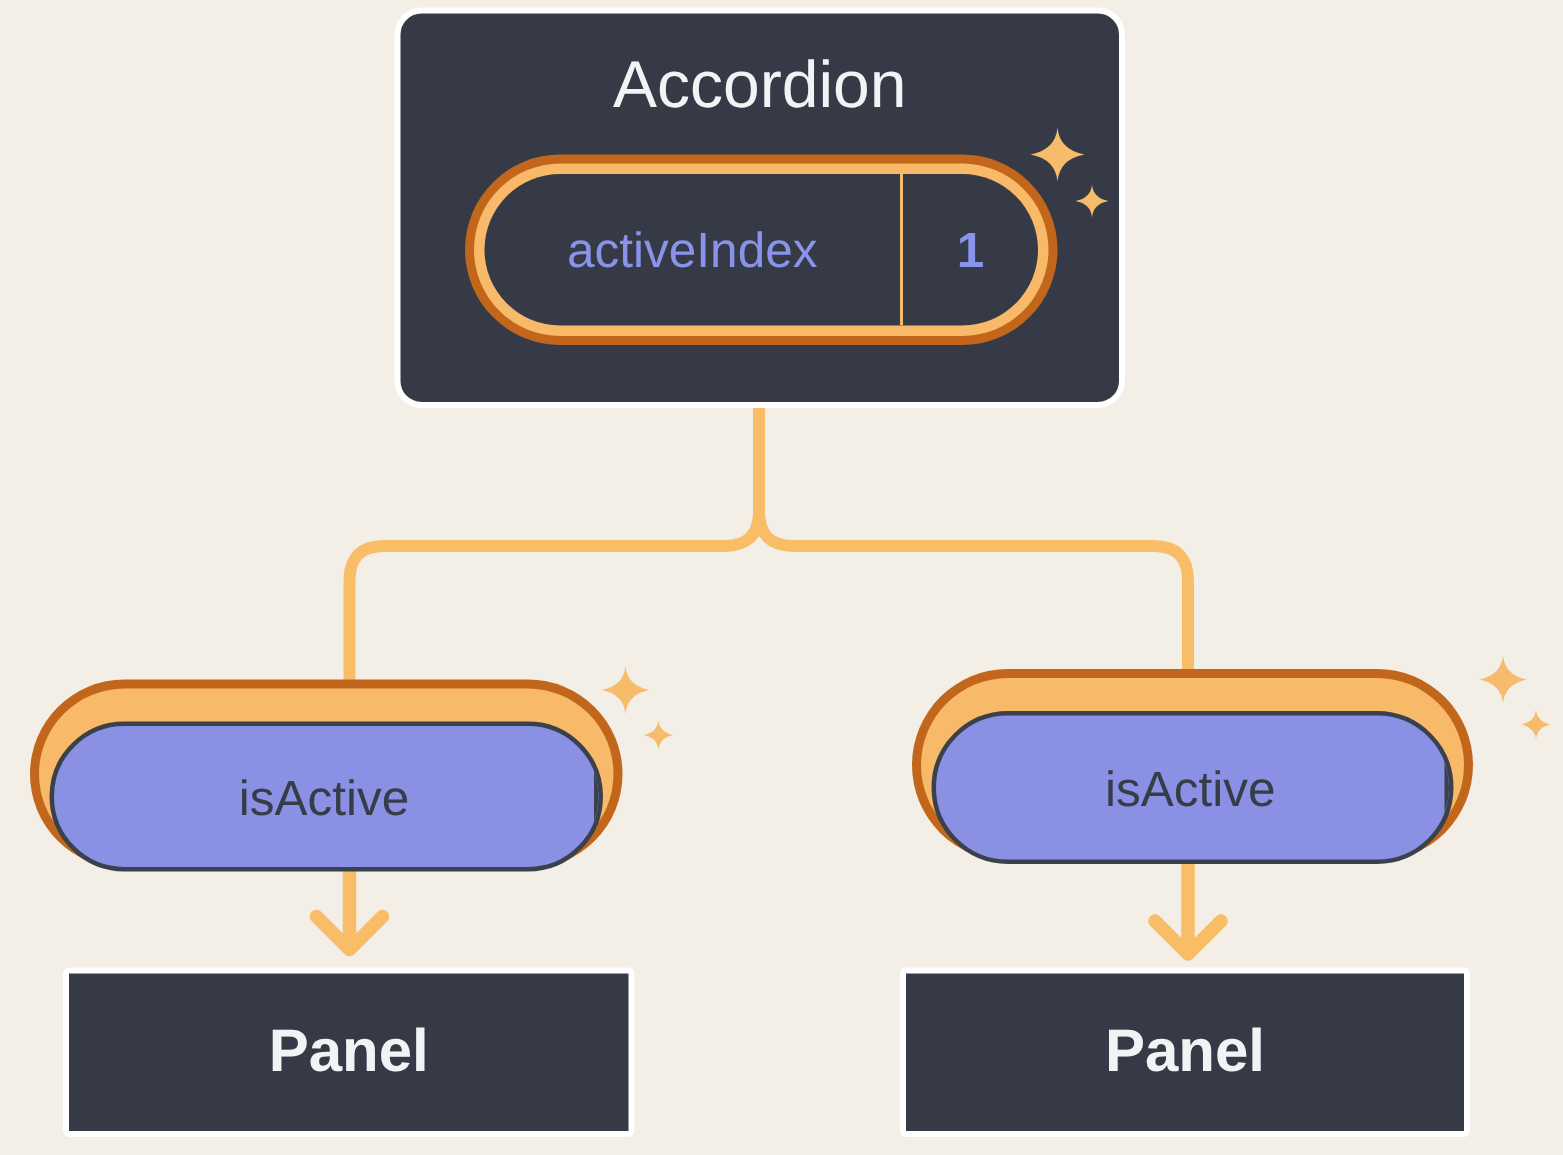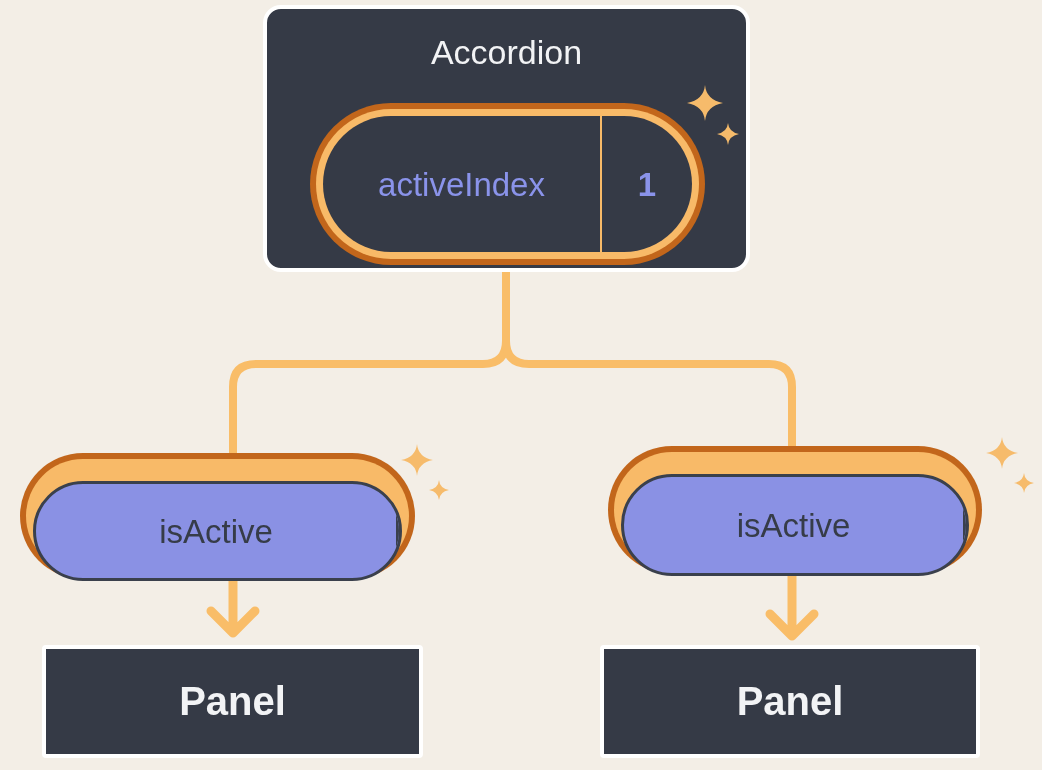--- a/index.html
+++ b/index.html
@@ -39,21 +39,21 @@
     position: absolute;
     z-index: 2;
     box-sizing: border-box;
     background: var(--card-bg, #353a46);
     border: 4px solid var(--card-border, #ffffff);
     border-radius: 18px;
   }
   .card-title {
     text-align: center;
     margin-top: 26px;
-    font-size: 34px;
+    font-size: 44px;
     line-height: 1;
     color: var(--text-light, #f2f3f5);
   }
   .panel-card {
     display: flex;
     align-items: center;
     justify-content: center;
     font-size: 40px;
     color: var(--text-light, #f2f3f5);
     border-radius: 4px;
@@ -107,21 +107,21 @@
     border: 3px solid var(--outline-dark, #3a404c);
     margin-top: 15px;
   }
   .pill.prop .pill-label,
   .pill.prop .pill-value { color: var(--text-dark, #363c48); }
   .pill.prop .pill-label { border-right: 3px solid var(--outline-dark, #3a404c); }
   .pill.prop-left .pill-value { width: 152px; }
   .pill.prop-right .pill-value { width: 137px; }
 
   
-  #state-pill { left: 310px; top: 103px; width: 395px; height: 162px; }
+  #state-pill { left: 310px; top: 103px; width: 395px; height: 127px; }
   #prop-pill-left { left: 20px; top: 453px; width: 395px; height: 126px; }
   #prop-pill-right { left: 608px; top: 446px; width: 374px; height: 128px; }
 
   
   #root-card { left: 263px; top: 5px; width: 487px; height: 267px; }
   #panel-left { left: 42px; top: 645px; width: 381px; height: 113px; }
   #panel-right { left: 600px; top: 645px; width: 380px; height: 113px; }
 
   
   .sparkles {

